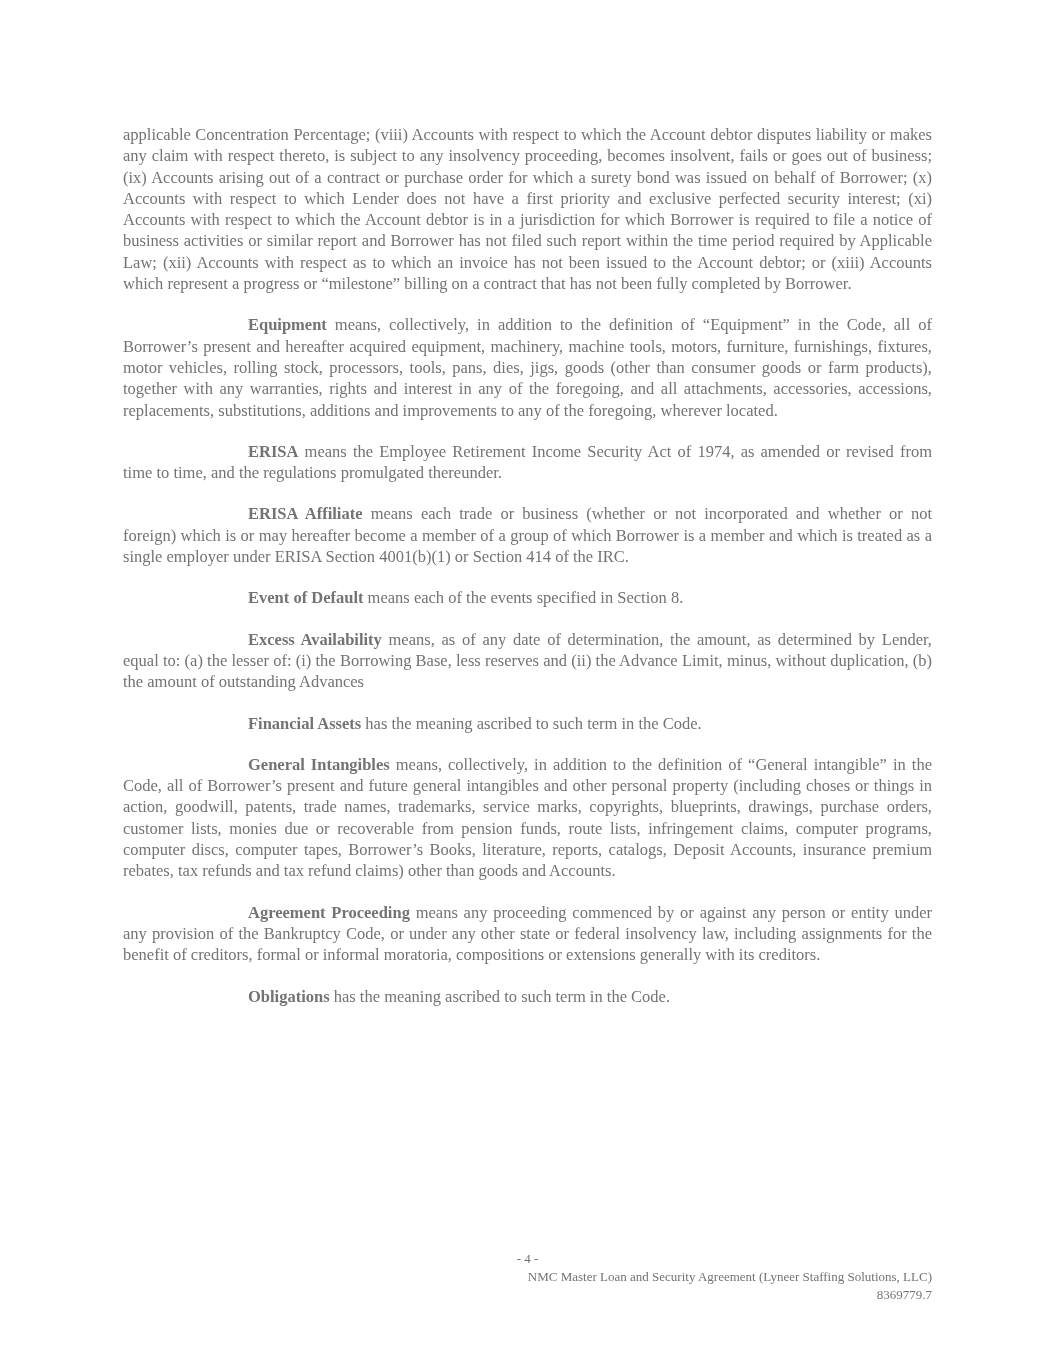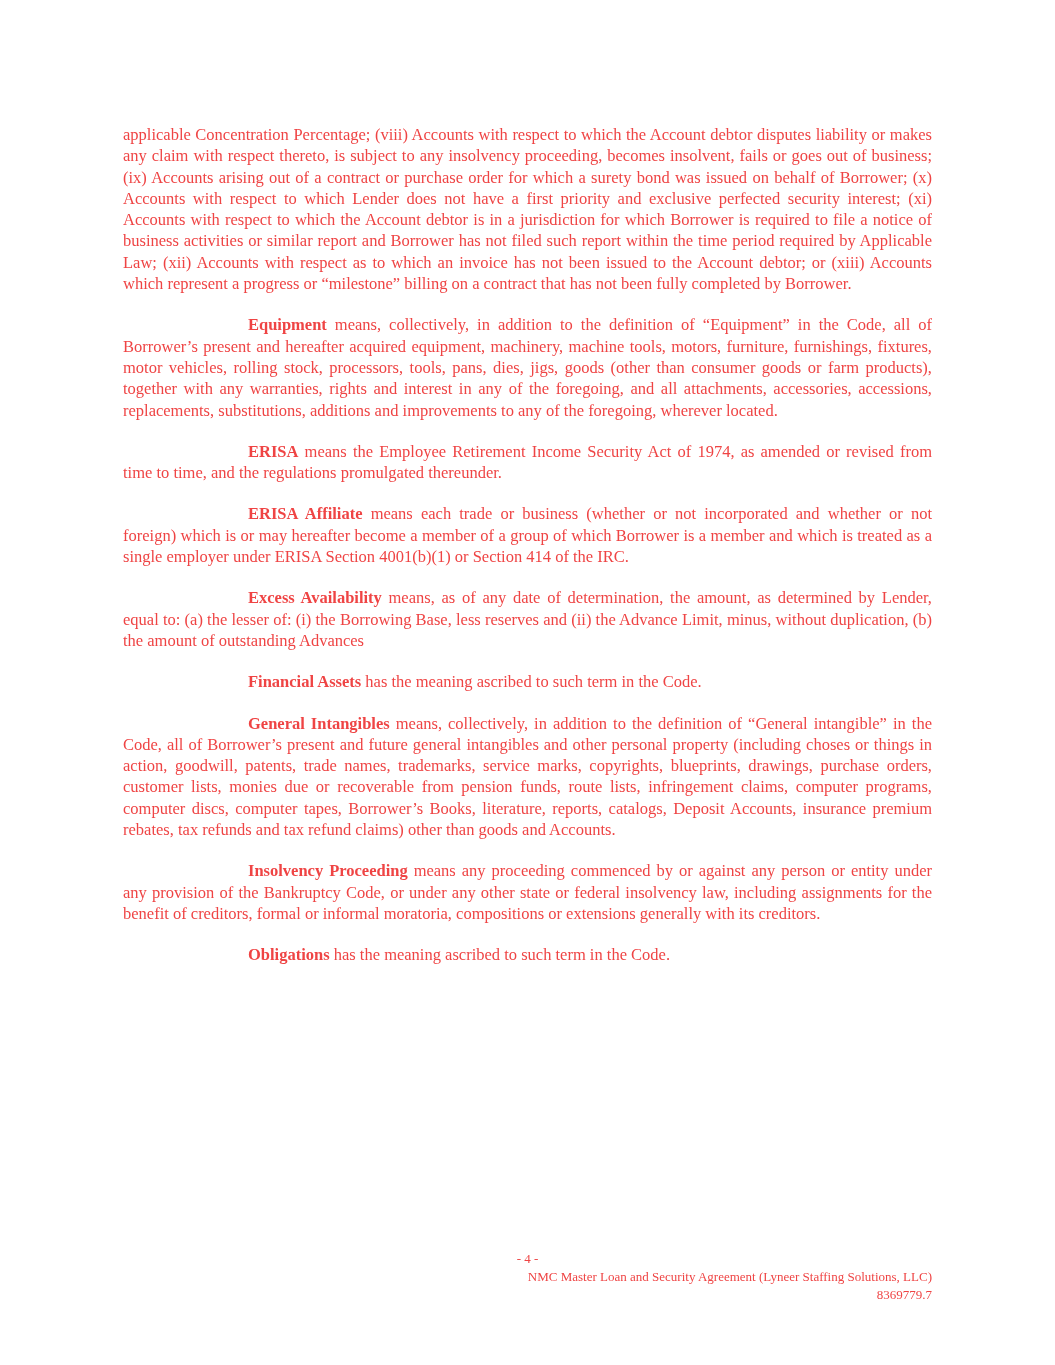--- a/index.html
+++ b/index.html
@@ -5,21 +5,21 @@
   html, body {
     margin: 0;
     padding: 0;
     background: #ffffff;
   }
   .page {
     position: relative;
     width: 1055px;
     height: 1365px;
     background: #ffffff;
-    color: #ef4444;
+    color: #737373;
     font-family: "Liberation Serif", "DejaVu Serif", serif;
     font-size: 16.5px;
     line-height: 21.3px;
     overflow: hidden;
   }
   .content {
     position: absolute;
     top: 124px;
     left: 123px;
     right: 123px;
@@ -61,29 +61,30 @@
   <div class="content">
 
     <p class="para"><span>applicable Concentration Percentage; (viii) Accounts with respect to which the Account debtor disputes liability or makes any claim with respect thereto, is subject to any insolvency proceeding, becomes insolvent, fails or goes out of business; (ix) Accounts arising out of a contract or purchase order for which a surety bond was issued on behalf of Borrower; (x) Accounts with respect to which Lender does not have a first priority and exclusive perfected security interest; (xi) Accounts with respect to which the Account debtor is in a jurisdiction for which Borrower is required to file a notice of business activities or similar report and Borrower has not filed such report within the time period required by Applicable Law; (xii) Accounts with respect as to which an invoice has not been issued to the Account debtor; or (xiii) Accounts which represent a progress or “milestone” billing on a contract that has not been fully completed by Borrower.</span></p>
 
     <p class="para indent"><span class="term">Equipment</span><span> means, collectively, in addition to the definition of “Equipment” in the Code, all of Borrower’s present and hereafter acquired equipment, machinery, machine tools, motors, furniture, furnishings, fixtures, motor vehicles, rolling stock, processors, tools, pans, dies, jigs, goods (other than consumer goods or farm products), together with any warranties, rights and interest in any of the foregoing, and all attachments, accessories, accessions, replacements, substitutions, additions and improvements to any of the foregoing, wherever located.</span></p>
 
     <p class="para indent"><span class="term">ERISA</span><span> means the Employee Retirement Income Security Act of 1974, as amended or revised from time to time, and the regulations promulgated thereunder.</span></p>
 
     <p class="para indent"><span class="term">ERISA Affiliate</span><span> means each trade or business (whether or not incorporated and whether or not foreign) which is or may hereafter become a member of a group of which Borrower is a member and which is treated as a single employer under ERISA Section 4001(b)(1) or Section 414 of the IRC.</span></p>
 
+    <p class="para indent"><span class="term">Event of Default</span><span> means each of the events specified in Section 8.</span></p>
 
     <p class="para indent"><span class="term">Excess Availability</span><span> means, as of any date of determination, the amount, as determined by Lender, equal to: (a) the lesser of: (i) the Borrowing Base, less reserves and (ii) the Advance Limit, minus, without duplication, (b) the amount of outstanding Advances</span></p>
 
     <p class="para indent"><span class="term">Financial Assets</span><span> has the meaning ascribed to such term in the Code.</span></p>
 
     <p class="para indent"><span class="term">General Intangibles</span><span> means, collectively, in addition to the definition of “General intangible” in the Code, all of Borrower’s present and future general intangibles and other personal property (including choses or things in action, goodwill, patents, trade names, trademarks, service marks, copyrights, blueprints, drawings, purchase orders, customer lists, monies due or recoverable from pension funds, route lists, infringement claims, computer programs, computer discs, computer tapes, Borrower’s Books, literature, reports, catalogs, Deposit Accounts, insurance premium rebates, tax refunds and tax refund claims) other than goods and Accounts.</span></p>
 
 
-    <p class="para indent"><span class="term">Insolvency Proceeding</span><span> means any proceeding commenced by or against any person or entity under any provision of the Bankruptcy Code, or under any other state or federal insolvency law, including assignments for the benefit of creditors, formal or informal moratoria, compositions or extensions generally with its creditors.</span></p>
+    <p class="para indent"><span class="term">Agreement Proceeding</span><span> means any proceeding commenced by or against any person or entity under any provision of the Bankruptcy Code, or under any other state or federal insolvency law, including assignments for the benefit of creditors, formal or informal moratoria, compositions or extensions generally with its creditors.</span></p>
 
     <p class="para indent"><span class="term">Obligations</span><span> has the meaning ascribed to such term in the Code.</span></p>
 
   </div>
 
   <div class="footer">
     <div class="page-number">- 4 -</div>
     <div class="doc-info">NMC Master Loan and Security Agreement (Lyneer Staffing Solutions, LLC)</div>
     <div class="doc-info">8369779.7</div>
   </div>

